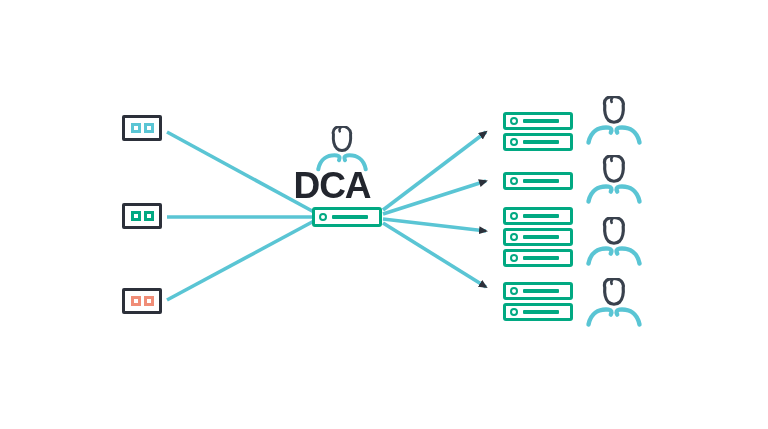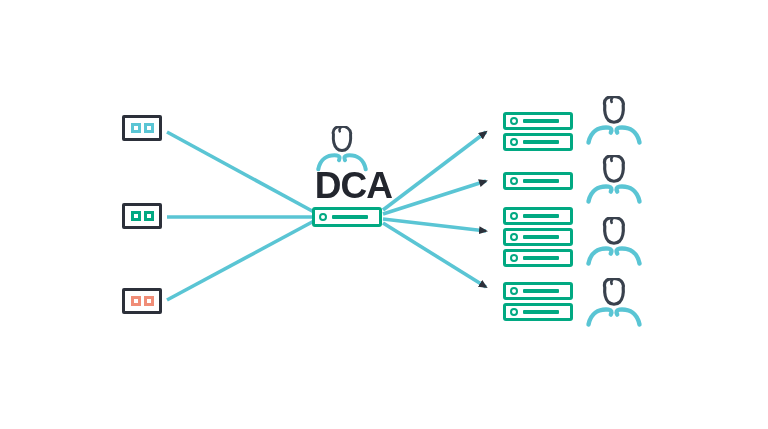--- a/index.html
+++ b/index.html
@@ -23,23 +23,23 @@
   .center-server{position:absolute;left:312px;top:207px;z-index:3;}
   .center-server .server{height:20px;}
 
   
   .person{position:absolute;width:58px;z-index:2;}
   .person svg{display:block;width:100%;height:auto;}
   .person.center{left:315px;top:126px;width:54px;z-index:2;}
   .p1{left:585px;top:96px;} .p2{left:585px;top:155px;}
   .p3{left:585px;top:217px;} .p4{left:585px;top:278px;}
 
-  .dca-label{position:absolute;left:304px;top:169px;width:88px;z-index:4;
+  .dca-label{position:absolute;left:288px;top:169px;width:88px;z-index:4;
     font-size:37px;line-height:34px;font-weight:bold;letter-spacing:-1px;
-    color:var(--ink);text-align:right;}
+    color:var(--ink);text-align:center;}
 </style>
 </head>
 <body>
 
 <div id="canvas">
 
   <svg class="wires" width="768" height="429" viewBox="0 0 768 429">
     <defs>
       <marker id="arrow" markerUnits="userSpaceOnUse" markerWidth="10" markerHeight="9" refX="7" refY="4" orient="auto">
         <path d="M0,0 L9,4 L0,8 Z" fill="var(--dark)"></path>

